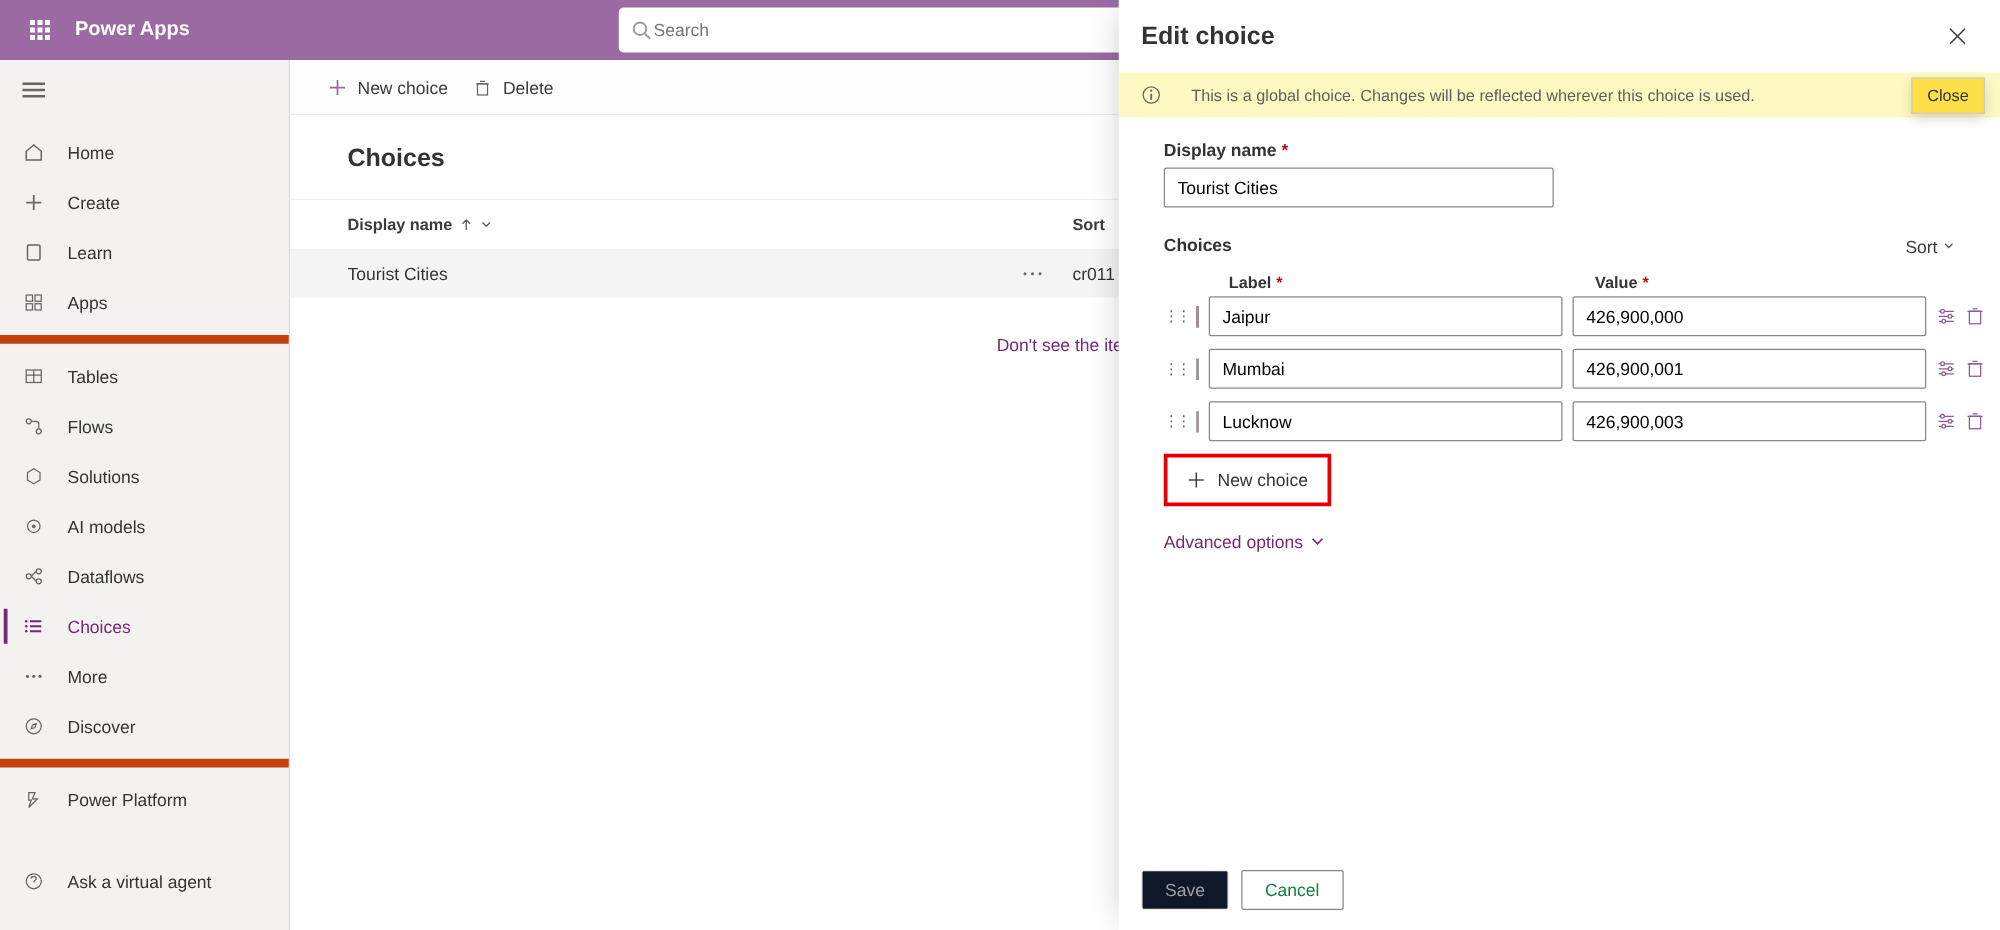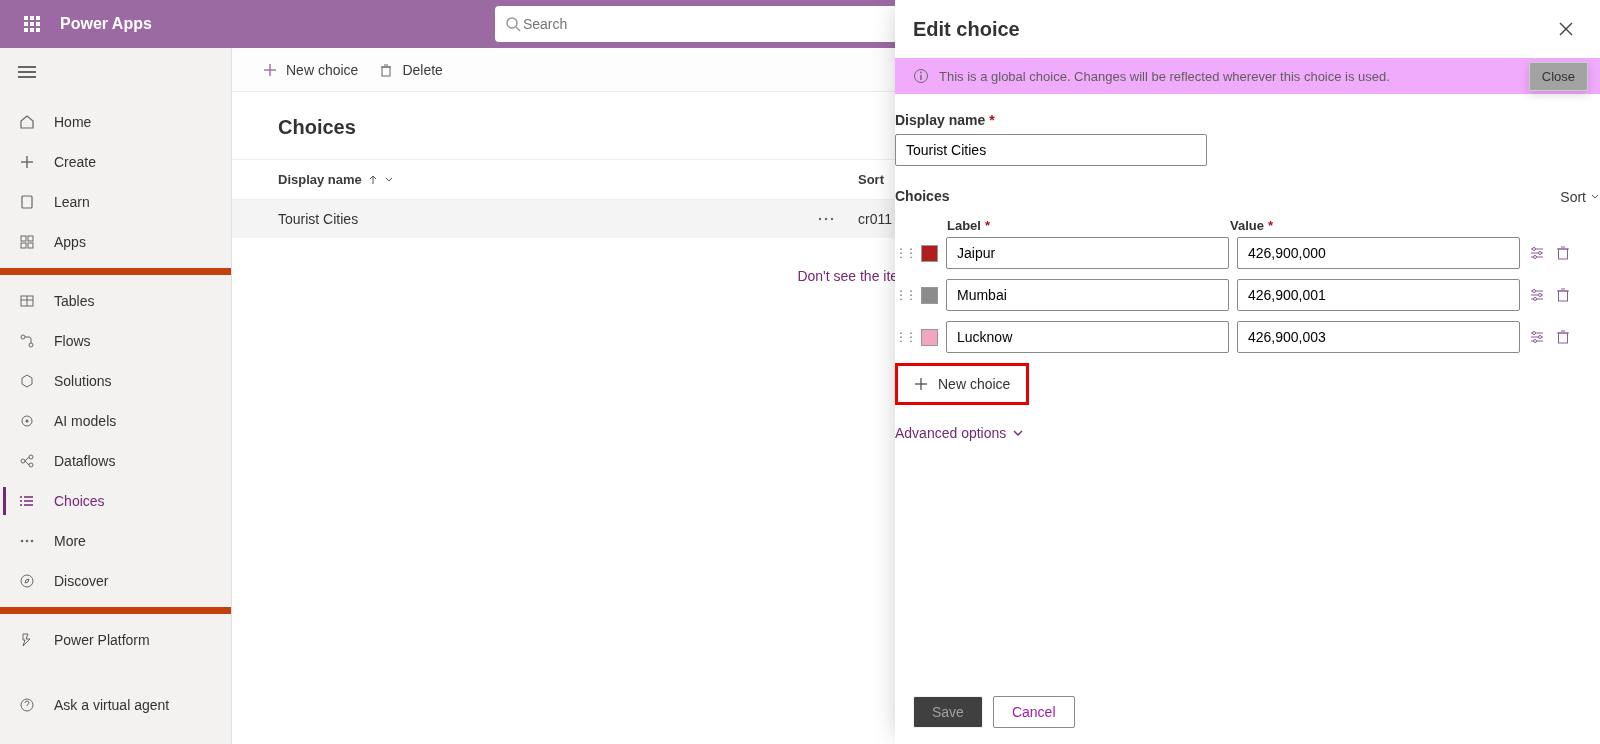--- a/index.html
+++ b/index.html
@@ -82,54 +82,54 @@
   .right-panel{
     position:absolute;right:0;top:0;bottom:0;width:705px;background:#fff;
     box-shadow:-4px 0 24px -8px rgba(0,0,0,.25);z-index:50;display:flex;flex-direction:column;
   }
   .panel-header{
     height:58px;display:flex;align-items:center;justify-content:space-between;
     padding:0 18px;font-size:20px;font-weight:600;
   }
   .close-btn{width:32px;height:32px;display:flex;align-items:center;justify-content:center;cursor:pointer;color:#444;}
   .close-tip{
-    position:absolute;right:12px;top:62px;background:#a3a3a3;border:1px solid #ccc;
+    position:absolute;right:12px;top:62px;background:#fde047;border:1px solid #ccc;
     padding:6px 12px;font-size:13px;box-shadow:0 4px 10px rgba(0,0,0,.15);z-index:60;
   }
   .info-bar{
-    background:#f0abfc;display:flex;align-items:center;padding:10px 18px;gap:10px;
+    background:#fef9c3;display:flex;align-items:center;padding:10px 18px;gap:24px;
     color:var(--text-muted);font-size:13px;
   }
-  .panel-body{padding:14px 0;flex:1;overflow:auto;}
+  .panel-body{padding:14px 36px;flex:1;overflow:auto;}
   .field-label{font-weight:600;margin:4px 0 6px;}
   .req{color:#b10e1c;margin-left:4px;}
   .text-input{
     width:312px;height:32px;border:1px solid #8a8886;border-radius:2px;padding:0 10px;font-size:14px;
   }
   .choices-head{display:flex;justify-content:space-between;align-items:center;margin-top:18px;}
   .sort-btn{display:flex;align-items:center;gap:4px;color:#3b3b3b;cursor:pointer;}
-  .choice-labels{display:flex;padding:8px 0 4px 52px;font-size:13px;}
+  .choice-labels{display:flex;padding:8px 0 4px 52px;font-size:13px;gap:10px;}
   .choice-labels .lbl{width:283px;font-weight:600;}
   .choice-row{display:flex;align-items:center;gap:8px;margin-bottom:10px;}
   .drag{width:18px;color:#666;font-size:12px;letter-spacing:-2px;text-align:center;}
   .swatch{width:17px;height:17px;border:1px solid #999;}
   .choice-input{flex:0 0 283px;width:283px;height:32px;border:1px solid #8a8886;border-radius:2px;padding:0 10px;font-size:14px;}
   .row-ic{width:18px;height:18px;display:flex;align-items:center;justify-content:center;color:#8b5a9a;cursor:pointer;}
   .row-ic.del{color:#8b5a9a;}
   .new-choice-btn{
     display:inline-flex;align-items:center;gap:10px;padding:10px 16px;
     border:3px solid var(--highlight-red);margin:0 0 10px 0;cursor:pointer;
   }
   .adv-link{color:var(--purple-dark);display:flex;align-items:center;gap:6px;margin-top:10px;cursor:pointer;}
   .panel-footer{
     height:64px;display:flex;align-items:center;padding:0 18px;gap:10px;
   }
   .btn{height:32px;padding:0 18px;border-radius:2px;font-size:14px;cursor:pointer;display:flex;align-items:center;justify-content:center;}
-  .btn-save{background:#404040;color:#a0a0a0;border:1px solid #f0f0f0;}
-  .btn-cancel{background:#fff;border:1px solid #8a8886;color:#a21caf;}
+  .btn-save{background:#0f172a;color:#a0a0a0;border:1px solid #f0f0f0;}
+  .btn-cancel{background:#fff;border:1px solid #8a8886;color:#15803d;}
   
   svg{display:block;}
 </style>
 </head>
 <body>
 
 <div class="top-header">
   <div class="waffle">
     <div class="waffle-grid">
       <span></span>

